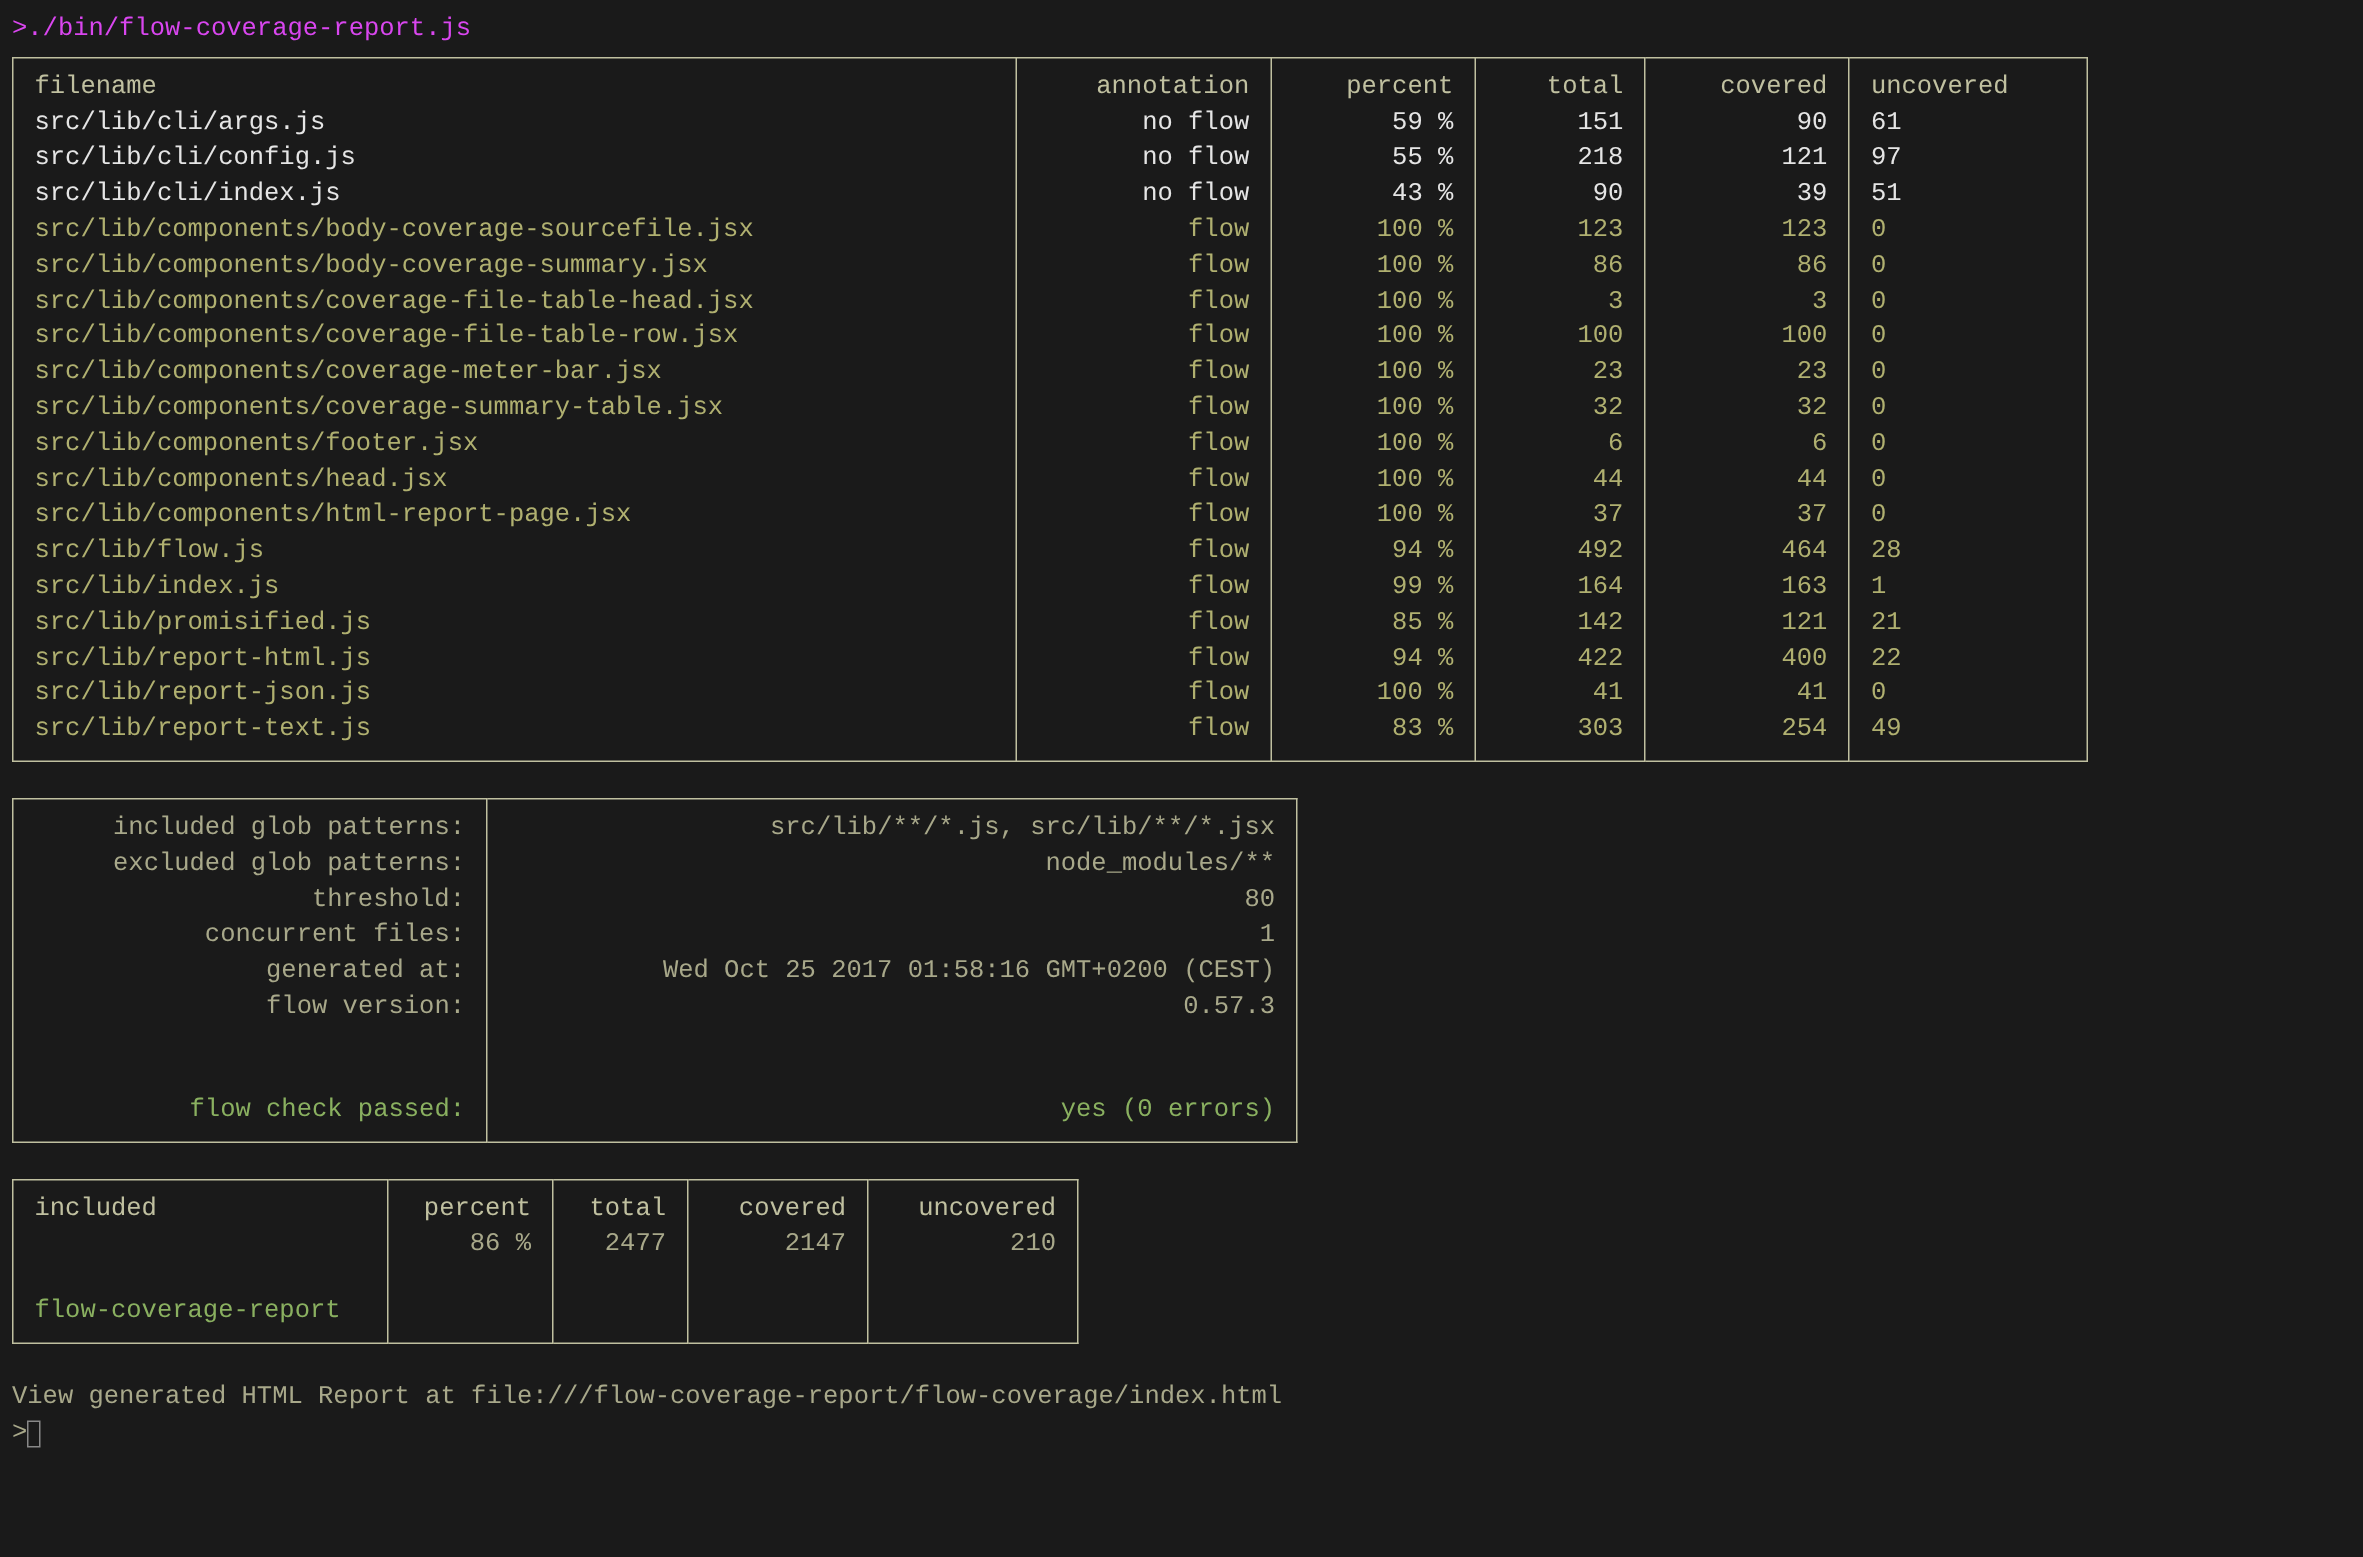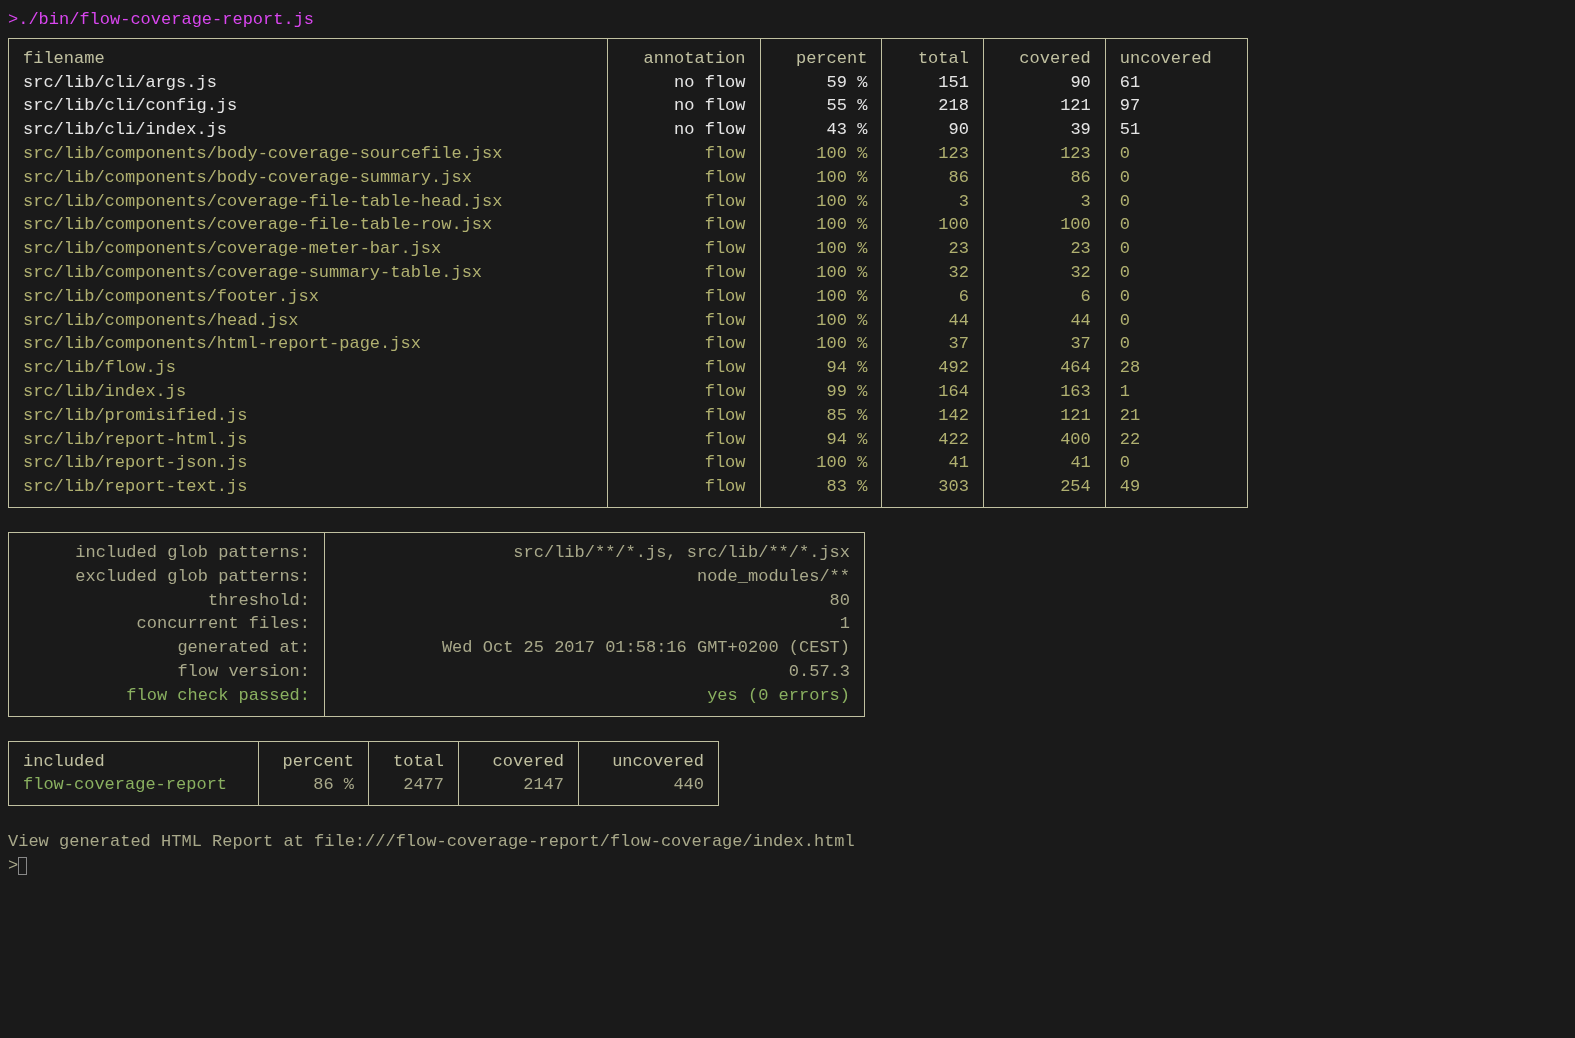--- a/index.html
+++ b/index.html
@@ -22,21 +22,21 @@
     table {
       border-collapse: collapse;
       margin-bottom: 24px;
     }
     td {
       border: 1px solid #c0c0a0;
       padding: 8px 14px;
       vertical-align: top;
     }
     .files-table {
-      width: 1240px;
+      width: 1384px;
     }
     .files-table td:nth-child(1) { width: 590px; }
     .files-table td:nth-child(2) { width: 150px; text-align: right; }
     .files-table td:nth-child(3) { width: 120px; text-align: right; }
     .files-table td:nth-child(4) { width: 100px; text-align: right; }
     .files-table td:nth-child(5) { width: 120px; text-align: right; }
     .files-table td:nth-child(6) { width: 140px; text-align: left; }
     
     .header-row .cell-header {
       color: #c0c0a0;
@@ -59,20 +59,21 @@
     .meta-table td:last-child {
       text-align: right;
       width: 540px;
     }
     .meta-row {
       white-space: pre;
       line-height: 1.4;
     }
     .green {
       color: #8ab060;
+      margin-top: 45px;
     }
     
     .summary-table td {
       text-align: right;
     }
     .summary-table .hdr {
       color: #c0c0a0;
     }
     .summary-table td:first-child { text-align: left; width: 250px; }
     .summary-table td:nth-child(2) { width: 110px; }
@@ -167,20 +168,20 @@
     <td>
       <div class="hdr">total</div>
       <div>2477</div>
     </td>
     <td>
       <div class="hdr">covered</div>
       <div>2147</div>
     </td>
     <td>
       <div class="hdr">uncovered</div>
-      <div>440</div>
+      <div>210</div>
     </td>
   </tr>
 </tbody>
   </table>
 
 <div class="footer-line">View generated HTML Report at file:///flow-coverage-report/flow-coverage/index.html</div>
 <div class="footer-line"><span>&gt;</span><span class="cursor"></span></div>
 
 </body></html>

